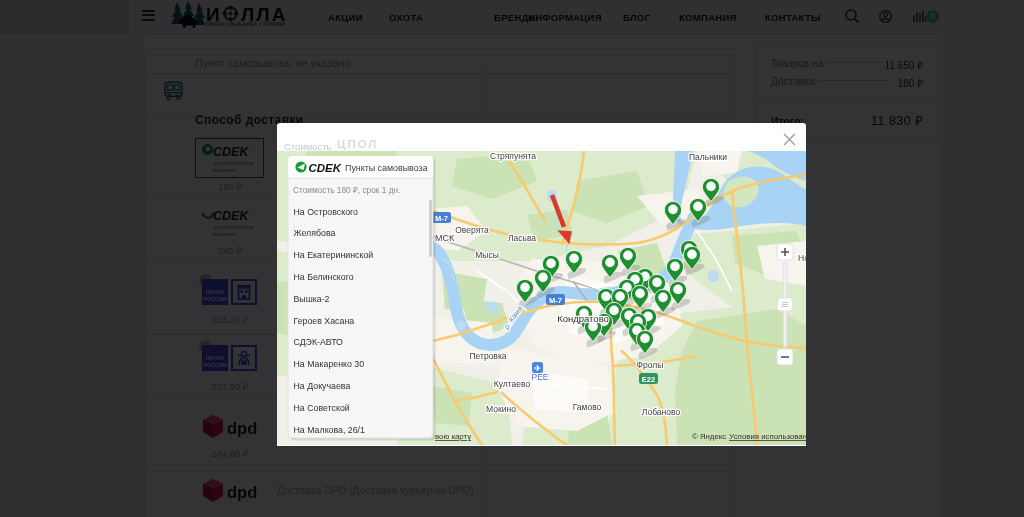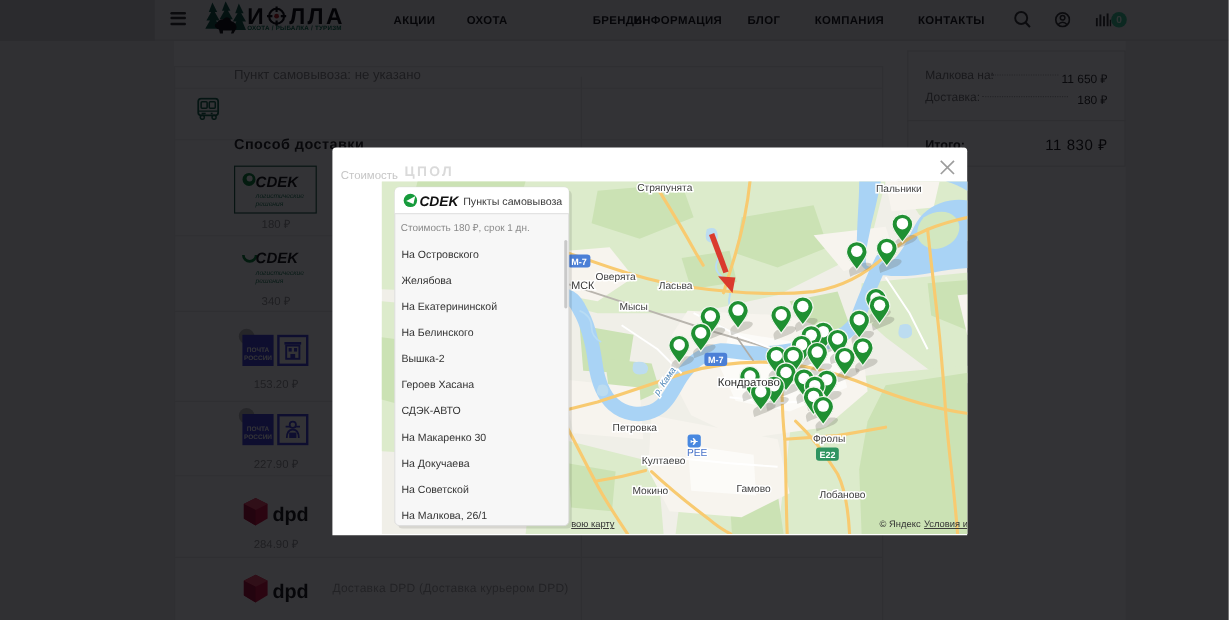--- a/index.html
+++ b/index.html
@@ -29,21 +29,21 @@
   .dots { position:absolute; border-bottom:1.5px dotted #b5b5b5; }
   
   #ovl { position:absolute; inset:0; background:rgba(0,0,4,0.8); z-index:10; }
   
   #modal { position:absolute; left:277px; top:123px; width:529px; height:323px;
     background:#fff; z-index:20; border-radius:3px 3px 0 0; }
   #mtech { position:absolute; left:7px; top:18px; font-size:9.5px; color:#c6c6c6; }
   #mipol { position:absolute; left:60px; top:15px; font-size:11.5px; font-weight:bold;
     letter-spacing:2px; color:#dadada; }
   #mclose { position:absolute; right:10px; top:10px; width:13px; height:13px; }
-  #mapwrap { position:absolute; left:0; top:28px; width:529px; height:294px; overflow:hidden;padding-left:41px; }
+  #mapwrap { position:absolute; left:0; top:28px; width:529px; height:294px; overflow:hidden; }
 </style></head>
 <body>
 <div id="stage">
   <div id="page">
     <div id="card"></div>
     <div id="header">
       <div style="position:absolute;left:0;top:0;width:129px;height:34px;background:#d4d4d6;"></div>
       <div class="hamb">
           <span></span>
           <span></span>
@@ -177,21 +177,21 @@
 
     <div class="price" style="left:195px; top:180px;">180 ₽</div>
     <div class="price" style="left:195px; top:244px;">340 ₽</div>
     <div class="price" style="left:195px; top:313px;">153.20 ₽</div>
     <div class="price" style="left:195px; top:380px;">227.90 ₽</div>
     <div class="price" style="left:195px; top:447px;">284.90 ₽</div>
     <div class="optlbl" style="left:277px; top:485px;">Доставка DPD (Доставка курьером DPD)</div>
 
     <div style="position:absolute; left:756px; top:42px; width:182px; height:97px; border:1px solid #e3e3e3;"></div>
     <div class="hr" style="left:756px; top:100px; width:182px; background:#e3e3e3;"></div>
-    <div class="sum-row" style="left:771px; top:58px;">Малкова на:</div>
+    <div class="sum-row" style="left:771px; top:58px;">Товаров на:</div>
     <div class="dots" style="left:826px; top:62px; width:56px;"></div>
     <div class="sum-val" style="left:853px; top:58px; width:70px;">11 650 ₽</div>
     <div class="sum-row" style="left:771px; top:76px;">Доставка:</div>
     <div class="dots" style="left:818px; top:80px; width:72px;"></div>
     <div class="sum-val" style="left:853px; top:76px; width:70px;">180 ₽</div>
     <div style="position:absolute; left:771px; top:115px; font-size:10.5px; font-weight:bold; color:#2e2e2e;">Итого:</div>
     <div style="position:absolute; left:803px; top:112px; width:120px; text-align:right; font-size:12.5px; font-weight:normal; color:#222; letter-spacing:0.5px;">11 830 ₽</div>
   </div>
   <div id="ovl"></div>
   <div id="modal">

